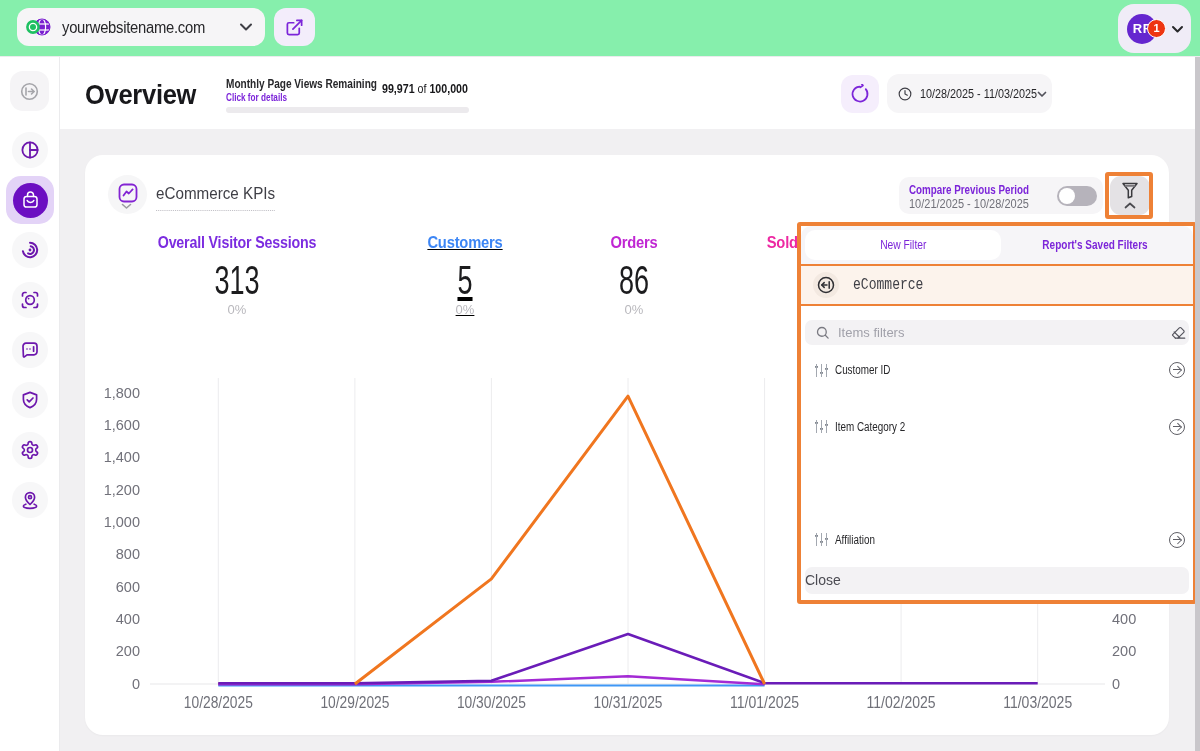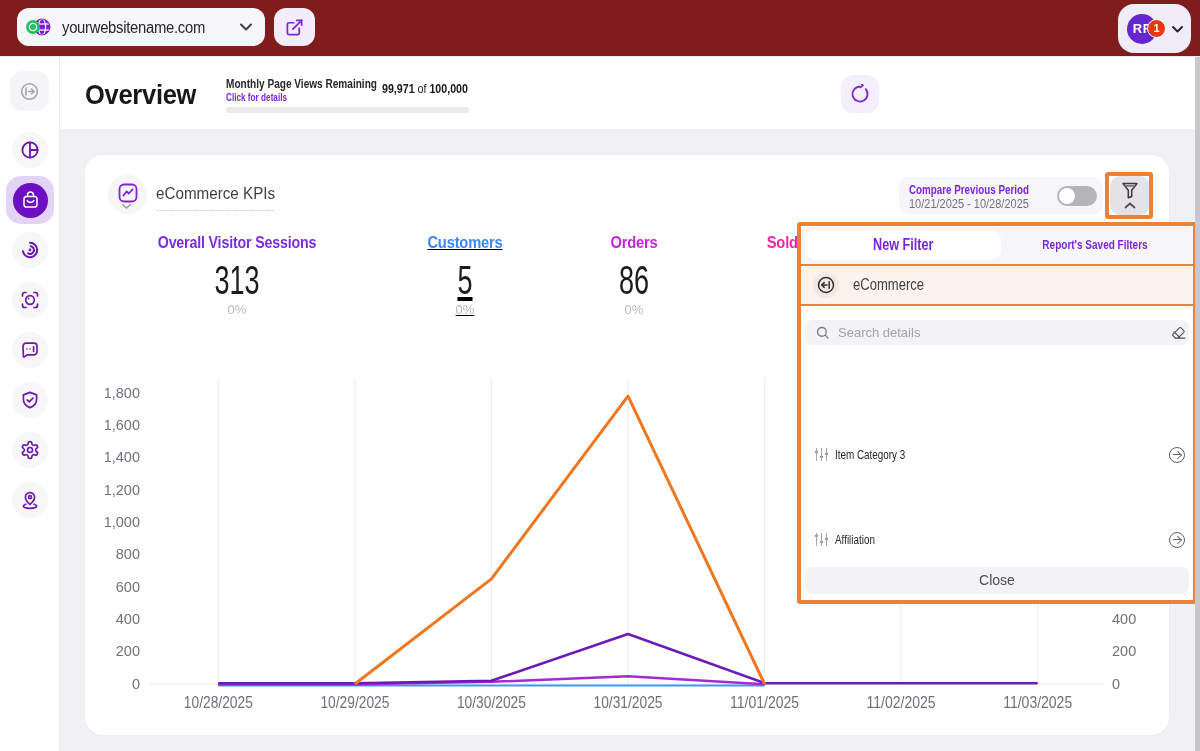--- a/index.html
+++ b/index.html
@@ -1,19 +1,19 @@
 <!DOCTYPE html>
 <html><head>
 <meta charset="utf-8">
 <style>
 * { margin:0; padding:0; box-sizing:border-box; }
 html,body { width:1200px; height:751px; overflow:hidden; background:#fff;
   font-family:"Liberation Sans", sans-serif; }
 .abs { position:absolute; }
-#topbar { position:absolute; left:0; top:0; width:1200px; height:57px; background:#7f1d1d;
+#topbar { position:absolute; left:0; top:0; width:1200px; height:57px; background:#86efac;
   border-bottom:1px solid #ebebed; z-index:30; }
 #sidebar { position:absolute; left:0; top:57px; width:60px; height:694px; background:#fff;
   border-right:1px solid #ebebed; z-index:20; }
 #hband { position:absolute; left:60px; top:57px; width:1140px; height:72px; background:#fff; z-index:5; }
 #page { position:absolute; left:60px; top:129px; width:1140px; height:622px; background:#f1f0f2; z-index:1; }
 #card { position:absolute; left:85px; top:155px; width:1084px; height:580px; background:#fff;
   border-radius:18px; z-index:6; box-shadow:0 1px 2px rgba(0,0,0,0.03); }
 #scrollbar { position:absolute; left:1195px; top:57px; width:5px; height:694px; background:#c9c7cb; z-index:40; }
 .pill { background:#f6f5f7; border-radius:12px; }
 .lav  { background:#f3edfb; border-radius:12px; }
@@ -50,20 +50,30 @@
 
   <div class="abs" style="left:781px; top:18px; width:38px; height:38px; background:#f5eefc; border-radius:12px;">
     <svg class="abs" style="left:9px; top:9px;" width="20" height="20" viewBox="0 0 24 24" fill="none" stroke="#7c25d9" stroke-width="2.1" stroke-linecap="round" stroke-linejoin="round">
       <g transform="rotate(-40 12 12)">
           <path d="M21 12a9 9 0 1 1-3.3-6.96"></path>
       <polyline points="21.5,2.5 21.3,6.4 17.4,6.2"></polyline>
         </g>
     </svg>
   </div>
 
+  <div class="abs pill" style="left:827px; top:17px; width:165px; height:39px;">
+    <svg class="abs" style="left:11px; top:13px;" width="14" height="14" viewBox="0 0 24 24" fill="none" stroke="#3f3f46" stroke-width="2" stroke-linecap="round" stroke-linejoin="round">
+      <circle cx="12" cy="12" r="10"></circle>
+        <polyline points="12 6 12 12 16 14"></polyline>
+    </svg>
+    <div class="abs" style="left:33px; top:12.5px; font-size:12.5px; font-weight:500; color:#27272a; white-space:nowrap; transform:scaleX(0.865); transform-origin:left;">10/28/2025 - 11/03/2025</div>
+    <svg class="abs" style="left:150px; top:17px;" width="10" height="7" viewBox="0 0 10 7">
+      <polyline points="1.5,1.5 5,5 8.5,1.5" fill="none" stroke="#52525b" stroke-width="1.7" stroke-linecap="round" stroke-linejoin="round"></polyline>
+    </svg>
+  </div>
 
 </div>
 <div id="card">
 
   <div class="abs" style="left:23px; top:20px; width:39px; height:39px; border-radius:50%; background:#f6f6f7;"></div>
   <svg class="abs" style="left:31.5px; top:27px;" width="22" height="22" viewBox="0 0 22 22" fill="none" stroke="#8324d3" stroke-width="1.8" stroke-linecap="round" stroke-linejoin="round">
     <rect x="2.5" y="2.5" width="17" height="17" rx="4.5"></rect>
     <polyline points="6.5,13.5 9.5,9.5 11.8,11.5 15.5,7.5"></polyline>
     <circle cx="15.5" cy="7.5" r="0.8" fill="#8324d3" stroke="none"></circle>
   </svg>
@@ -259,54 +269,59 @@
     <svg class="abs" style="left:8px; top:8px;" width="20" height="20" viewBox="0 0 20 20" fill="none" stroke="#6d17ad" stroke-width="1.7" stroke-linecap="round" stroke-linejoin="round">
       <path d="M14.6 7.2 c0 3-4.6 7.3-4.6 7.3 s-4.6-4.3-4.6-7.3 a4.6 4.6 0 0 1 9.2 0 z"></path>
       <circle cx="10" cy="7.2" r="1.5"></circle>
       <path d="M5.8 14.2 c-1.5 0.5-2.4 1.2-2.4 1.9 c0 1.3 3 2.3 6.6 2.3 s6.6-1 6.6-2.3 c0-0.7-0.9-1.4-2.4-1.9"></path>
     </svg>
   </div>
 </div>
 
 <div class="abs" style="left:797px; top:222px; width:400px; height:382px; border:4px solid #ee8136; border-radius:3px; background:#fff; z-index:25;">
   <div class="abs" style="left:0; top:0; width:392px; height:38px; background:#f6f5f8; border-radius:10px 10px 0 0;">
-    <div class="abs" style="left:4px; top:4px; width:196px; height:30px; background:#fff; border-radius:10px; text-align:center; line-height:30px; font-size:16px; font-weight:700; color:#7c25d9;"><span style="display:inline-block; transform:scaleX(0.79);">New Filter</span></div>
+    <div class="abs" style="left:4px; top:4px; width:196px; height:30px; background:#fff; border-radius:10px; text-align:center; line-height:30px; font-size:13px; font-weight:400; color:#7c25d9;"><span style="display:inline-block; transform:scaleX(0.79);">New Filter</span></div>
     <div class="abs" style="left:200px; top:4px; width:188px; height:30px; text-align:center; line-height:30px; font-size:13px; font-weight:600; color:#7c25d9; transform:scaleX(0.77);">Report's Saved Filters</div>
   </div>
-  <div class="abs" style="left:0; top:38px; width:392px; height:42px; background:#fcf3ec; border-top:2px solid #ee8136; border-bottom:2px solid #ee8136;">
+  <div class="abs" style="left:0; top:38px; width:392px; height:42px; background:#fcf3ec; border-top:2px solid #ee8136; border-bottom:2px solid #ee8136;font-family:Liberation Mono, monospace;">
     <div class="abs" style="left:12px; top:6px; width:26px; height:26px; border-radius:50%; background:#f3e9e1;"></div>
     <svg class="abs" style="left:15px; top:9px;" width="20" height="20" viewBox="0 0 20 20" fill="none" stroke="#2f2f33" stroke-width="1.5" stroke-linecap="round" stroke-linejoin="round">
       <circle cx="10" cy="10" r="7.5"></circle>
       <line x1="13.2" y1="6.8" x2="13.2" y2="13.2"></line>
       <line x1="5.8" y1="10" x2="11" y2="10"></line>
       <polyline points="8.2,7.6 5.8,10 8.2,12.4"></polyline>
     </svg>
     <div class="abs" style="left:52px; top:10px; font-size:16px; color:#3f3f46; transform:scaleX(0.815); transform-origin:left;">eCommerce</div>
   </div>
 
   <div class="abs" style="left:4px; top:94px; width:384px; height:25px; background:#f3f2f4; border-radius:7px;">
     <svg class="abs" style="left:10px; top:5px;" width="15" height="15" viewBox="0 0 24 24" fill="none" stroke="#7a7a82" stroke-width="2.1" stroke-linecap="round">
       <circle cx="11" cy="11" r="7"></circle>
         <line x1="16.5" y1="16.5" x2="21" y2="21"></line>
     </svg>
-    <div class="abs" style="left:33px; top:5px; font-size:13px; color:#a1a1aa;">Search details</div>
+    <div class="abs" style="left:33px; top:5px; font-size:13px; color:#a1a1aa;">Items filters</div>
     <svg class="abs" style="left:366px; top:5px;" width="15" height="15" viewBox="0 0 24 24" fill="none" stroke="#52525b" stroke-width="1.8" stroke-linecap="round" stroke-linejoin="round">
       <path d="M7 21 l-4.35-4.35 a1 1 0 0 1 0-1.41 L13.3 4.59 a2 2 0 0 1 2.83 0 L20.4 8.85 a2 2 0 0 1 0 2.83 L11 21"></path>
       <path d="M22 21H7"></path>
         <path d="m5 11 9 9"></path>
     </svg>
   </div>
 
-  <div class="frow" style="top:214.9px;">
+  <div class="frow" style="top:130px;">
       <span class="ficon"></span>
-      <span class="ftxt">Item Category 3</span>
+      <span class="ftxt">Customer ID</span>
+      <span class="farr"></span>
+    </div>
+  <div class="frow" style="top:186.6px;">
+      <span class="ficon"></span>
+      <span class="ftxt">Item Category 2</span>
       <span class="farr"></span>
     </div>
   <div class="frow" style="top:299.8px;">
       <span class="ficon"></span>
       <span class="ftxt">Affiliation</span>
       <span class="farr"></span>
     </div>
-  <div class="abs" style="left:4px; top:341px; width:384px; height:27px; background:#f3f2f4; border-radius:7px; text-align:center; line-height:27px; font-size:14px; color:#4b4b52;">Close</div>
+  <div class="abs" style="left:4px; top:341px; width:384px; height:27px; background:#f3f2f4; border-radius:7px; text-align:left; line-height:27px; font-size:14px; color:#4b4b52;">Close</div>
 </div>
 
 <div class="abs" style="left:1105px; top:172px; width:48px; height:47px; border:4px solid #ee8136; border-radius:3px; z-index:26;"></div>
 <div id="scrollbar"></div>
 
 </body></html>

